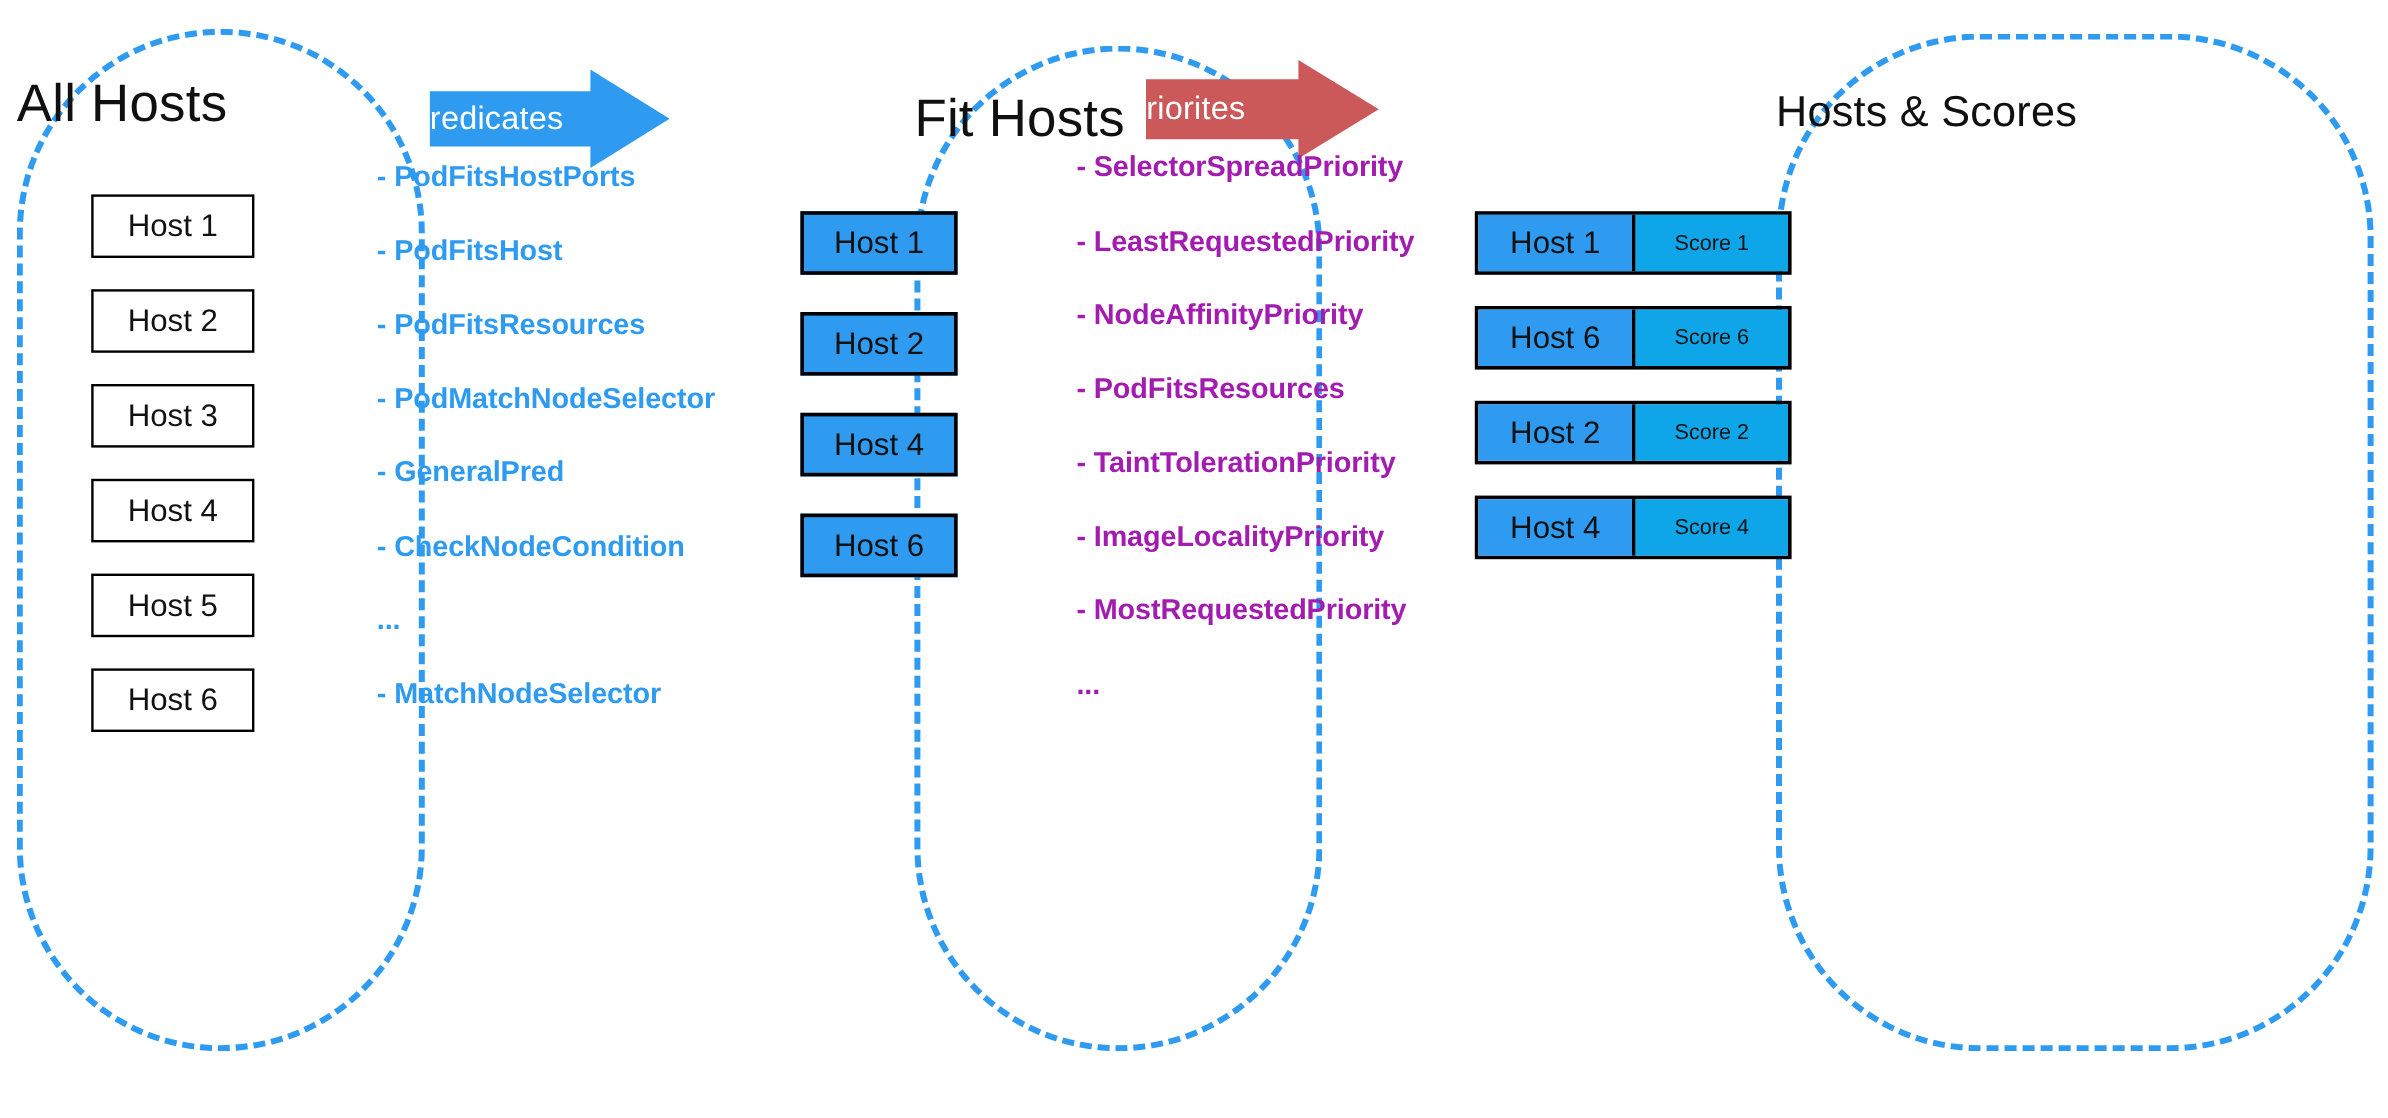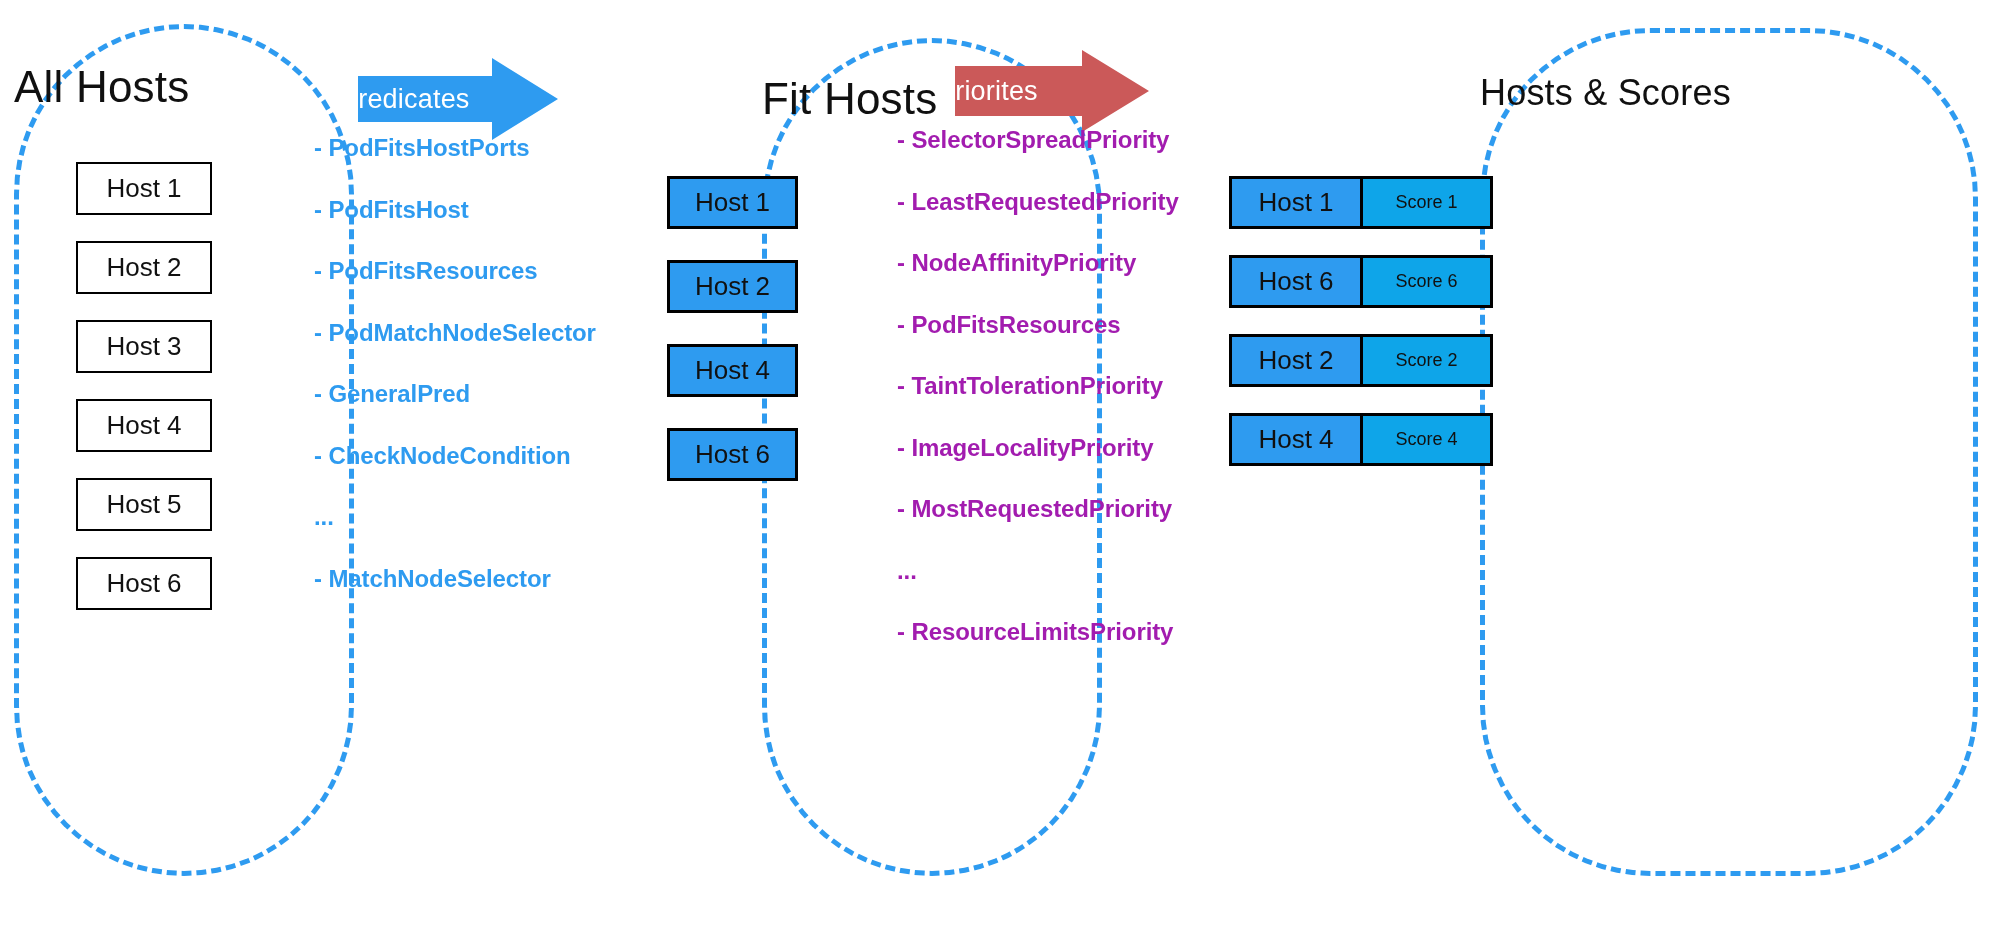--- a/index.html
+++ b/index.html
@@ -229,21 +229,20 @@
 
   <div class="criteria-list" id="list-priorities">
     <div class="criteria-item">- SelectorSpreadPriority</div>
     <div class="criteria-item">- LeastRequestedPriority</div>
     <div class="criteria-item">- NodeAffinityPriority</div>
     <div class="criteria-item">- PodFitsResources</div>
     <div class="criteria-item">- TaintTolerationPriority</div>
     <div class="criteria-item">- ImageLocalityPriority</div>
     <div class="criteria-item">- MostRequestedPriority</div>
     <div class="criteria-item">...</div>
-    <div class="criteria-item">- ResourceLimitsPriority</div>
   </div>
 
   <div class="pod" id="pod-hosts-scores"></div>
   <div class="pod-title title-hosts-scores" style="left:1480px; width:498px;">Hosts &amp; Scores</div>
 
   <div class="score-list">
     <div class="score-row">
       <div class="cell-host">Host 1</div>
       <div class="cell-score">Score 1</div>
     </div>

